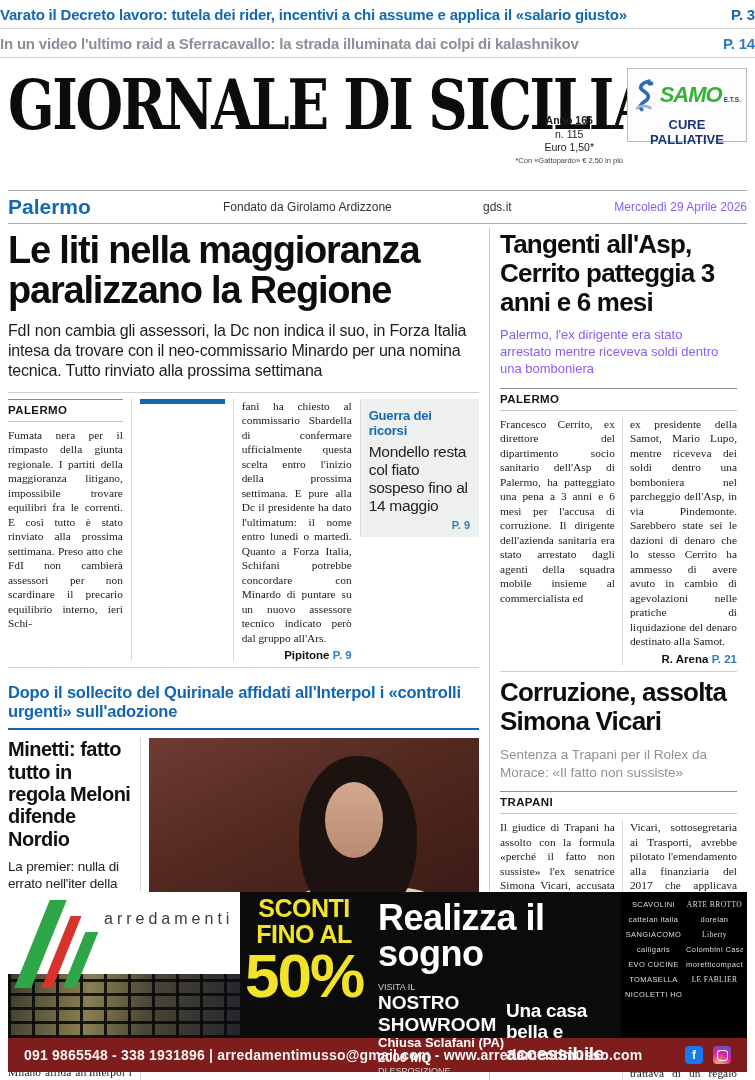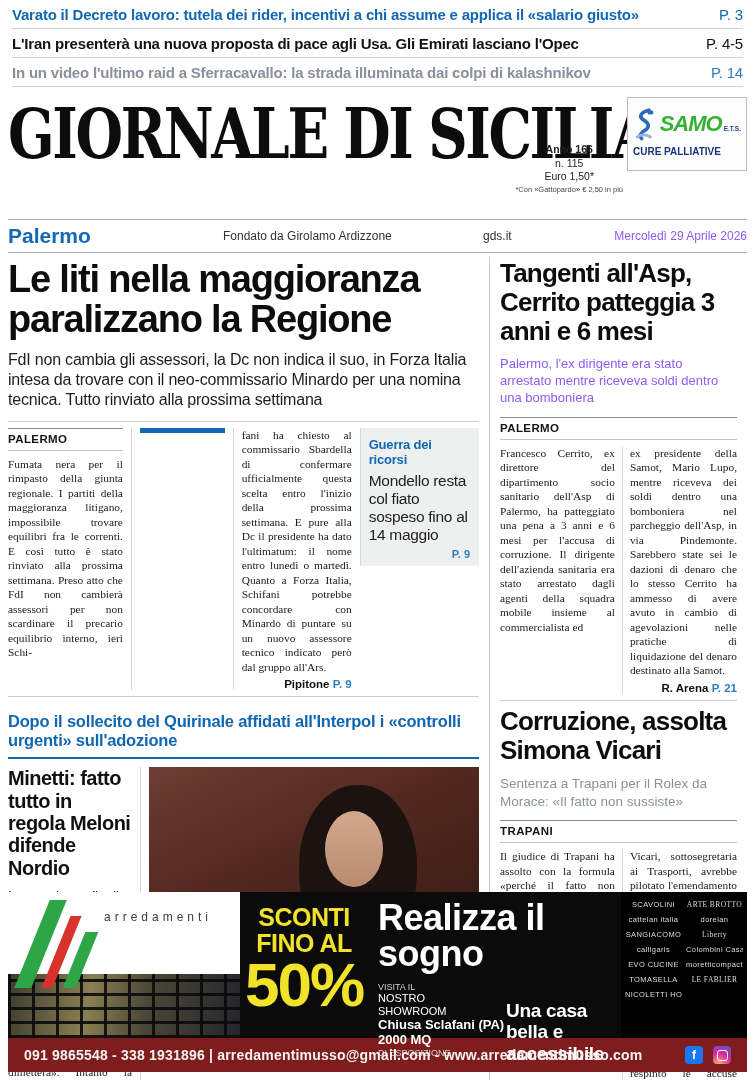--- a/index.html
+++ b/index.html
@@ -1,42 +1,42 @@
 <!DOCTYPE html>
 <html><head>
 <meta charset="utf-8">
 <style>
   * { margin:0; padding:0; box-sizing:border-box; }
   html,body { background:#fff; }
   body { font-family:"Liberation Sans", sans-serif; color:#111; }
   .page { position:relative; width:755px; height:1080px; background:#fff; overflow:hidden; margin:0 auto; }
 
   
-  .topstrip { padding:0 12px; }
+  .topstrip { padding:0 0; }
   .strip-row { display:flex; justify-content:space-between; align-items:center;
                height:29px; border-bottom:1px solid #cfcfcf; font-weight:bold; font-size:15px; letter-spacing:-.2px; }
-  .strip-row .pg { font-weight:normal; margin-left:12px; white-space:nowrap; }
+  .strip-row .pg { font-weight:bold; margin-left:12px; white-space:nowrap; }
   .c-blue  { color:#1268b3; } .c-blue .pg { color:#1268b3; }
   .c-black { color:#131313; } .c-black .pg { color:#131313; }
   .c-gray  { color:#8a909a; } .c-gray .pg { color:#2f7cc0; }
 
   
   .masthead { position:relative; height:132px; padding:4px 8px 0 8px; }
   .mast-title { font-family:"DejaVu Serif", serif; font-weight:bold; font-size:70px; line-height:1;
                 letter-spacing:-3px; white-space:nowrap; transform:scaleX(.78); transform-origin:left top;
                 margin-top:8px; color:#0c0c0c; }
   .edition { position:absolute; right:132px; top:56px; text-align:center; font-size:10.5px; line-height:1.3; color:#222; }
   .edition .ed-bold { font-weight:bold; }
   .edition .ed-note { font-size:7.5px; color:#444; margin-top:1px; }
   .samo { position:absolute; right:8px; top:10px; width:120px; height:74px; border:1px solid #bbb;
           background:#fdfdfd; padding:4px 5px; }
   .samo-row { display:flex; align-items:center; gap:2px; height:44px; }
   .samo-name { color:#35b234; font-weight:bold; font-size:22px; font-style:italic; letter-spacing:-1px; }
   .samo-suffix { color:#1d3e8f; font-weight:bold; font-size:6.5px; margin-left:2px; }
-  .samo-tag { color:#17357c; font-weight:bold; font-size:10px; text-align:left; }
+  .samo-tag { color:#17357c; font-weight:bold; font-size:13px; text-align:center; }
 
   
   .dateline { margin:0 8px; border-top:1px solid #aaa; border-bottom:1px solid #aaa;
               height:34px; display:flex; align-items:center; }
   .dl-city { color:#1268b3; font-weight:bold; font-size:21px; width:215px; }
   .dl-founded { font-size:12px; color:#333; width:260px; }
   .dl-site { font-size:12px; color:#333; width:120px; }
   .dl-date { font-size:12px; color:#8b5cf6; flex:1; text-align:right; }
 
   
@@ -107,32 +107,32 @@
   .ad-photo { position:absolute; left:0; bottom:0; width:100%; height:64px;
       background:
         repeating-linear-gradient(90deg, rgba(10,10,12,.9) 0 3px, rgba(0,0,0,0) 3px 24px),
         repeating-linear-gradient(0deg, rgba(10,10,12,.9) 0 3px, rgba(0,0,0,0) 3px 14px),
         linear-gradient(100deg,#3b3a2e 0%,#8a7f52 35%,#4a4636 60%,#23252b 100%); }
   .stripes { position:absolute; left:10px; top:8px; width:90px; height:92px; }
   .stripe { position:absolute; transform:skewX(-22deg); }
   .st1 { left:14px; top:0;  width:17px; height:88px; background:#2ea546; }
   .st2 { left:38px; top:16px; width:11px; height:72px; background:#d8322d; }
   .st3 { left:56px; top:32px; width:13px; height:56px; background:#2ea546; }
-  .logo-small { position:absolute; left:96px; top:18px; font-size:12px; letter-spacing:4px; color:#3c3c3c; }
+  .logo-small { position:absolute; left:96px; top:18px; font-size:16px; letter-spacing:4px; color:#3c3c3c; }
   .logo-main { position:absolute; left:62px; top:32px; font-size:44px; font-weight:bold; letter-spacing:1px; color:#fff;
       text-shadow:0 0 3px #000, 2px 2px 0 #111, -1px -1px 0 #111; }
-  .ad-discount { width:128px; text-align:center; padding-top:13px; }
+  .ad-discount { width:128px; text-align:center; padding-top:4px; }
   .disc-line { color:#f0e32a; font-weight:bold; font-size:25px; line-height:1.02; letter-spacing:-.5px; }
   .disc-pct { color:#f0e32a; font-weight:bold; font-size:62px; line-height:.95; letter-spacing:-2px; }
   .ad-middle { flex:1; padding:8px 10px 0 10px; }
   .ad-slogan { font-size:36px; font-weight:bold; letter-spacing:-.5px; line-height:1; margin-bottom:10px; }
   .ad-midrow { display:flex; }
   .visit { width:128px; line-height:1.15; }
   .visit-s { font-size:9px; color:#cfcfcf; }
-  .visit-b { font-size:11px; font-weight:normal; }
+  .visit-b { font-size:19px; font-weight:bold; }
   .visit-l { font-size:13px; font-weight:bold; }
   .visit-mq { font-size:13px; font-weight:bold; }
   .visit-sub { font-size:9px; color:#cfcfcf; }
   .ad-tag { flex:1; font-size:19px; font-weight:bold; line-height:1.12; padding-top:18px; letter-spacing:-.3px; }
   .ad-brands { width:126px; background:#000; padding:8px 4px 2px 4px; display:grid;
       grid-template-columns:1fr 1fr; gap:6px 4px; align-content:start; }
   .brand { font-size:7.5px; color:#ddd; text-align:center; letter-spacing:.4px; white-space:nowrap; overflow:hidden; }
   .brand.serifb { font-family:"Liberation Serif", serif; }
   .ad-bottom { height:34px; display:flex; align-items:center; padding:0 16px; gap:10px; background:#7f1d1d; }
   .ad-contact { flex:1; font-size:14px; font-weight:bold; letter-spacing:.2px; color:#f3f3f3; }
@@ -145,24 +145,20 @@
 </head>
 <body>
 
 <div class="page">
 
   <header class="topstrip">
     <div class="strip-row c-blue">
       <span>Varato il Decreto lavoro: tutela dei rider, incentivi a chi assume e applica il «salario giusto»</span>
       <span class="pg">P. 3</span>
     </div>
-    <div class="strip-row c-black">
-      <span>L'Iran presenterà una nuova proposta di pace agli Usa. Gli Emirati lasciano l'Opec</span>
-      <span class="pg">P. 4-5</span>
-    </div>
     <div class="strip-row c-gray">
       <span>In un video l'ultimo raid a Sferracavallo: la strada illuminata dai colpi di kalashnikov</span>
       <span class="pg">P. 14</span>
     </div>
   </header>
 
   <div class="masthead">
     <div class="mast-title">GIORNALE DI SICILIA</div>
     <div class="edition">
       <div class="ed-bold">Anno 166</div>

